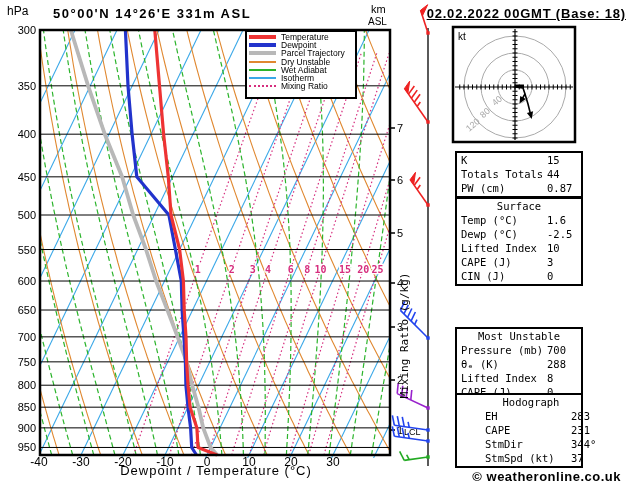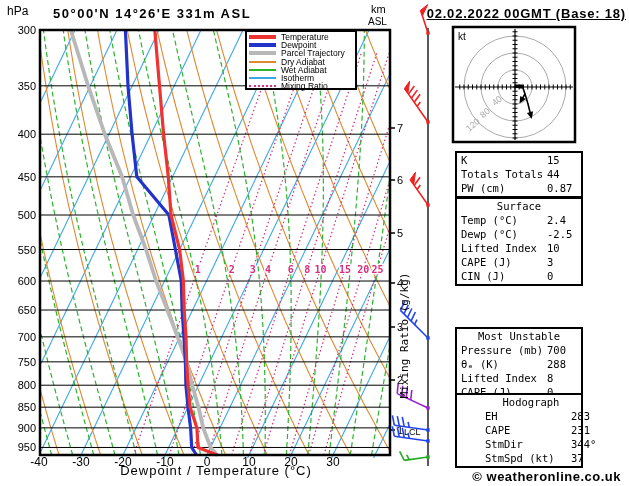--- a/index.html
+++ b/index.html
@@ -7,21 +7,21 @@
        font-family:"Liberation Sans",sans-serif;overflow:hidden;}
   #app{position:absolute;left:0;top:0;width:629px;height:486px;}
   svg{position:absolute;left:0;top:0;}
   .abs{position:absolute;white-space:nowrap;}
   .title{font-weight:bold;font-size:13px;letter-spacing:1.5px;}
   .datetitle{font-weight:bold;font-size:13px;letter-spacing:0.8px;text-decoration:underline;}
   .unit{font-size:12px;}
   .xlabel{font-size:13px;letter-spacing:1px;}
   .footer{font-weight:bold;font-size:13px;letter-spacing:0.5px;}
   .mixlabel{font-family:"DejaVu Sans Mono",monospace;font-size:11px;transform:rotate(-90deg);}
-  #legend{position:absolute;left:245px;top:30px;width:112px;height:60px;
+  #legend{position:absolute;left:245px;top:30px;width:112px;height:69px;
           border:2px solid #000;background:#fff;box-sizing:border-box;padding:1px 0 15px 2px;}
   .leg-row{display:flex;align-items:center;height:8.2px;}
   .leg-swatch{width:27px;margin-right:5px;flex:none;}
   .sw-thick{height:4px;}
   .sw-thin{height:2px;}
   .sw-dots{height:0;border-top:2px dotted;}
   .leg-label{font-size:8.5px;line-height:8px;}
   .tbox{position:absolute;left:455px;width:128px;border:2px solid #000;background:#fff;
         box-sizing:border-box;font-family:"DejaVu Sans Mono",monospace;font-size:10.5px;padding-top:1px;}
   .t-header{text-align:center;height:14px;line-height:13px;}
@@ -327,21 +327,21 @@
       <div class="leg-row">
         <span class="leg-swatch sw-thick" style="background: rgb(34, 51, 204);"></span>
         <span class="leg-label">Dewpoint</span>
       </div>
       <div class="leg-row">
         <span class="leg-swatch sw-thick" style="background: rgb(184, 184, 184);"></span>
         <span class="leg-label">Parcel Trajectory</span>
       </div>
       <div class="leg-row">
         <span class="leg-swatch sw-thin" style="background: rgb(224, 136, 48);"></span>
-        <span class="leg-label">Dry Adiabat</span>
+        <span class="leg-label">Dry Unstable</span>
       </div>
       <div class="leg-row">
         <span class="leg-swatch sw-thin" style="background: rgb(44, 180, 44);"></span>
         <span class="leg-label">Wet Adiabat</span>
       </div>
       <div class="leg-row">
         <span class="leg-swatch sw-thin" style="background: rgb(58, 168, 232);"></span>
         <span class="leg-label">Isotherm</span>
       </div>
       <div class="leg-row">
@@ -366,21 +366,21 @@
         </div>
         <div class="t-row">
           <span class="t-label">PW (cm)</span>
           <span class="t-value">0.87</span>
         </div>
       </div>
       <div class="tbox" style="top: 197px;">
         <div class="t-header">Surface</div>
         <div class="t-row">
           <span class="t-label">Temp (°C)</span>
-          <span class="t-value">2.4</span>
+          <span class="t-value">1.6</span>
         </div>
         <div class="t-row">
           <span class="t-label">Dewp (°C)</span>
           <span class="t-value">-2.5</span>
         </div>
         <div class="t-row">
           <span class="t-label">Lifted Index</span>
           <span class="t-value">10</span>
         </div>
         <div class="t-row">

